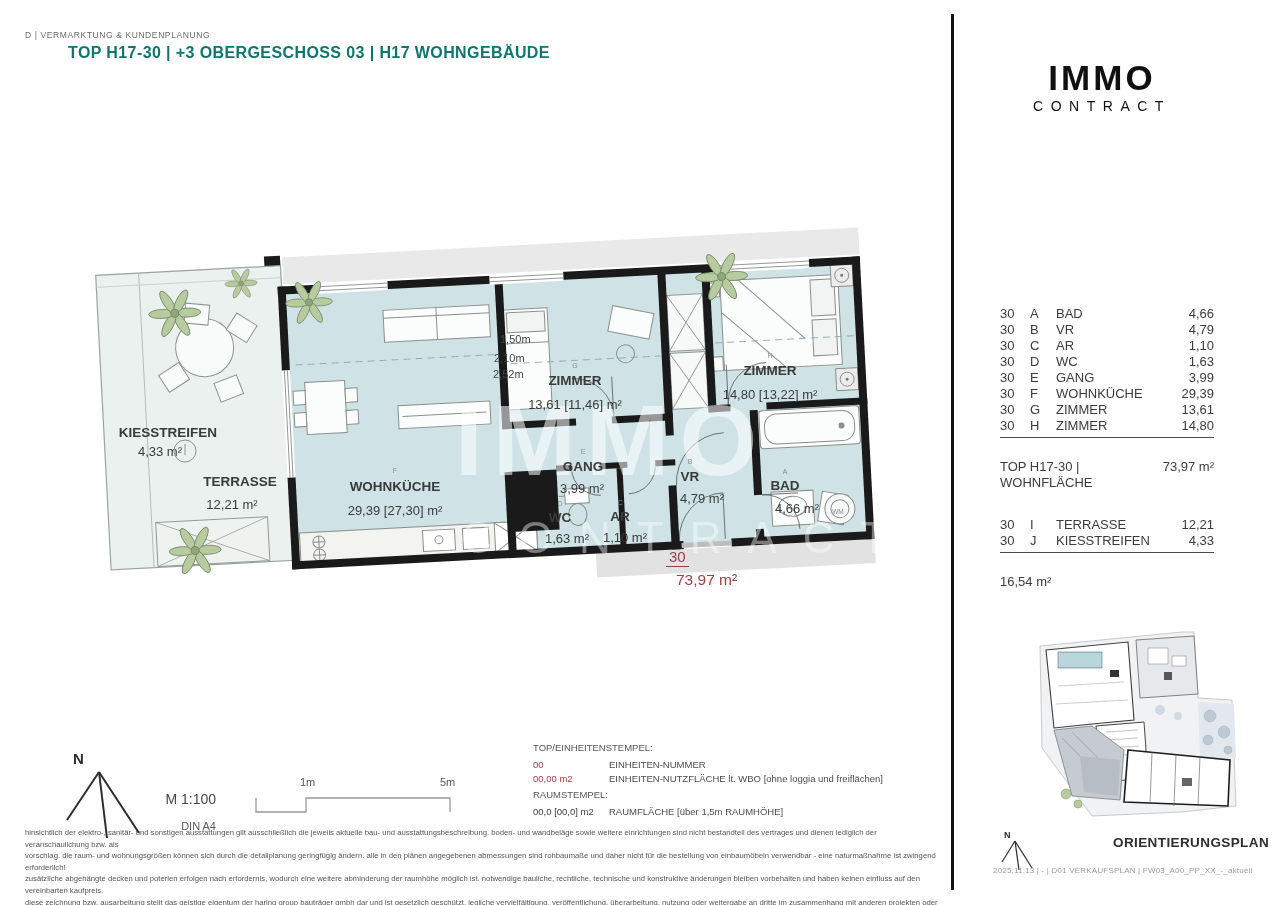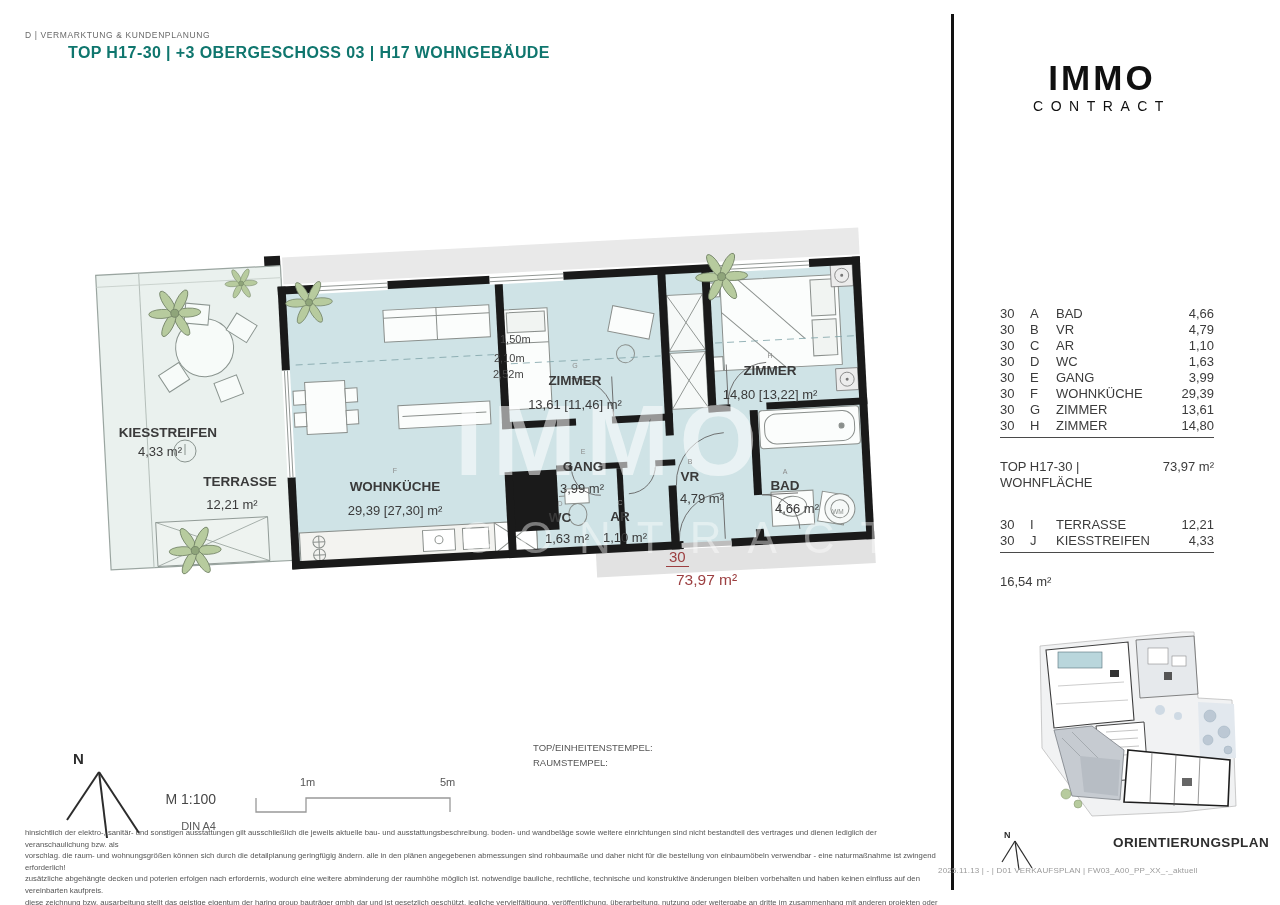--- a/index.html
+++ b/index.html
@@ -35,21 +35,21 @@
   .ratio{left:131px;top:791px;width:85px;text-align:right;font-size:14px;color:#474747;}
   
   .lg-title{font-size:9.5px;color:#555;}
   .lg-sample{font-size:9.5px;}
   .lg-red{color:#9c3f41;}
   .lg-desc{font-size:9.5px;color:#4c4c4c;}
   
   .disclaimer{left:25px;top:827px;width:915px;font-size:7.7px;line-height:11.6px;color:#555;}
   
   .orient-label{left:1113px;top:835px;font-size:13.5px;font-weight:700;letter-spacing:.4px;color:#2e2e2e;}
-  .footer{left:938px;top:866px;font-size:8px;color:#9a9a9a;letter-spacing:.2px;}
+  .footer{left:993px;top:866px;font-size:8px;color:#9a9a9a;letter-spacing:.2px;}
 </style>
 </head>
 <body>
 
 <div id="page">
 
   <div class="abs hdr-caption">D | VERMARKTUNG &amp; KUNDENPLANUNG</div>
   <div class="abs hdr-title">TOP H17-30 | +3 OBERGESCHOSS 03 | H17 WOHNGEBÄUDE</div>
 
   <div class="abs vdivider"></div>
@@ -396,21 +396,31 @@
   <div class="abs din">DIN A4</div>
   <div class="abs ratio">M 1:100</div>
   <svg class="abs" style="left:248px;top:772px;" width="220" height="45" viewBox="0 0 220 45">
     <text x="52" y="14" font-size="11" fill="#555">1m</text>
     <text x="192" y="14" font-size="11" fill="#555">5m</text>
     <path d="M8,26 L8,40 L58,40 L58,26 L202,26 L202,40" fill="none" stroke="#999" stroke-width="1.3"></path>
   </svg>
 
   <div class="abs" style="left:533px;top:742px;width:400px;">
     <div class="lg-title">TOP/EINHEITENSTEMPEL:</div>
+    <div style="display:grid;grid-template-columns:76px 1fr;margin-top:5px;line-height:13.5px;">
+      <span class="lg-sample lg-red">00</span>
+      <span class="lg-desc">EINHEITEN-NUMMER</span>
+      <span class="lg-sample lg-red">00,00 m2</span>
+      <span class="lg-desc">EINHEITEN-NUTZFLÄCHE lt. WBO [ohne loggia und freiflächen]</span>
+    </div>
     <div class="lg-title" style="margin-top:4px;">RAUMSTEMPEL:</div>
+    <div style="display:grid;grid-template-columns:76px 1fr;margin-top:5px;line-height:13.5px;">
+      <span class="lg-sample">00,0 [00,0] m2</span>
+      <span class="lg-desc">RAUMFLÄCHE [über 1,5m RAUMHÖHE]</span>
+    </div>
   </div>
 
   <div class="abs disclaimer">
     <div>hinsichtlich der elektro-, sanitär- und sonstigen ausstattungen gilt ausschließlich die jeweils aktuelle bau- und ausstattungsbeschreibung. boden- und wandbeläge sowie weitere einrichtungen sind nicht bestandteil des vertrages und dienen lediglich der veranschaulichung bzw. als</div>
     <div>vorschlag. die raum- und wohnungsgrößen können sich durch die detailplanung geringfügig ändern. alle in den plänen angegebenen abmessungen sind rohbaumaße und daher nicht für die bestellung von einbaumöbeln verwendbar - eine naturmaßnahme ist zwingend erforderlich!</div>
     <div>zusätzliche abgehängte decken und poterien erfolgen nach erfordernis, wodurch eine weitere abminderung der raumhöhe möglich ist. notwendige bauliche, rechtliche, technische und konstruktive änderungen bleiben vorbehalten und haben keinen einfluss auf den vereinbarten kaufpreis.</div>
     <div>diese zeichnung bzw. ausarbeitung stellt das geistige eigentum der haring group bauträger gmbh dar und ist gesetzlich geschützt. jegliche vervielfältigung, veröffentlichung, überarbeitung, nutzung oder weitergabe an dritte im zusammenhang mit anderen projekten oder arbeiten bedarf</div>
 
   </div>
 

